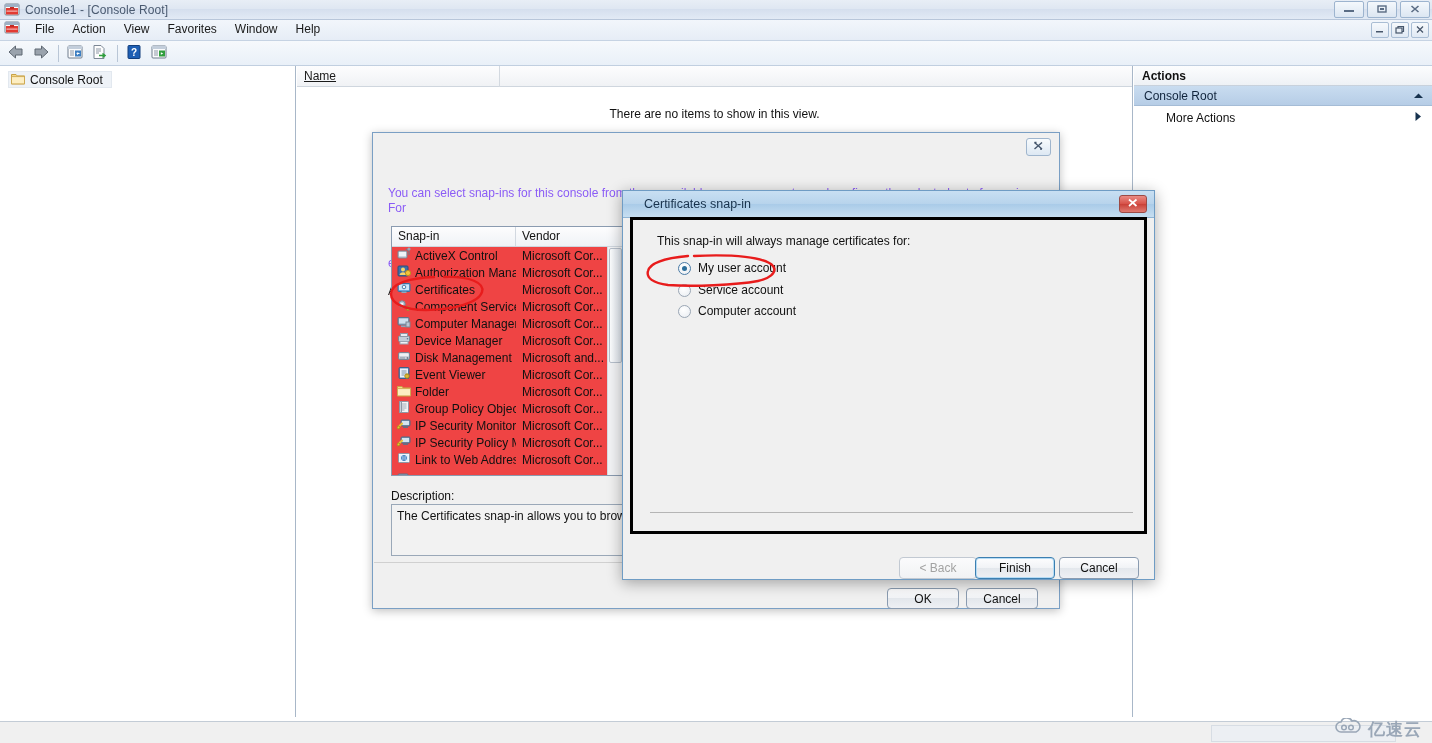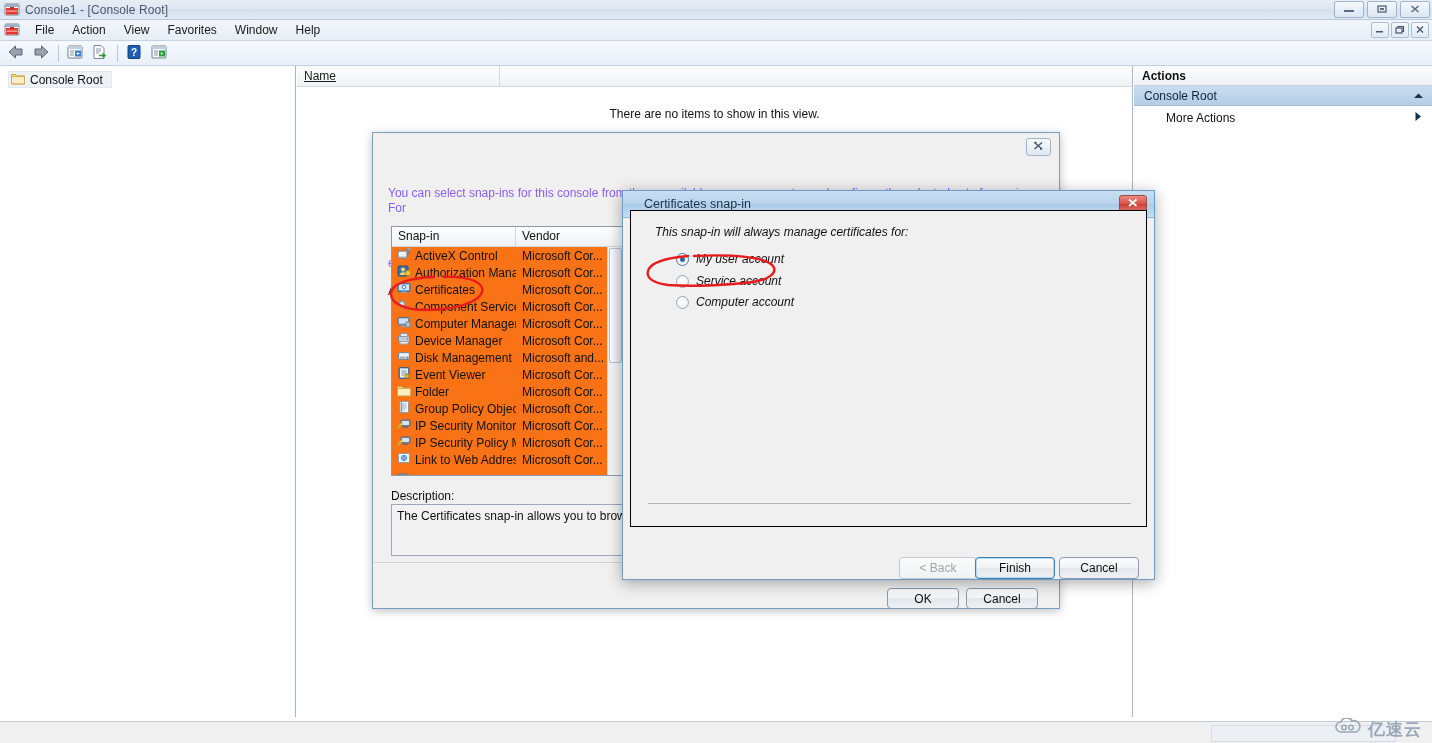--- a/index.html
+++ b/index.html
@@ -47,21 +47,21 @@
     color: #5a6c84; font-size: 10px;
   }
   .win-btn .gl { display:block; }
 
   
   .menu-bar {
     position: absolute; left: 0; top: 20px;
     width: 1432px; height: 21px;
     background: linear-gradient(to bottom, #f2f6fb, #e6edf6);
     border-bottom: 1px solid #c6d3e3;
-    display: flex; align-items: center;
+    display: flex; 
   }
   .menu-bar .mmc-icon { width:16px; height:16px; margin-left:4px; margin-right:6px; position:relative; flex:none;}
   .menu-item {
     padding: 2px 9px; color: #1a1a1a; font-size: 12px; line-height: 15px;
     cursor: default; white-space: nowrap;
   }
   .mdi-btns {
     position: absolute; right: 3px; top: 2px;
     display: flex; gap: 2px;
   }
@@ -204,21 +204,21 @@
     display: flex; align-items: center; justify-content: center;
     color: #45566c; font-size: 11px;
   }
   .dlg-body { position: relative; padding: 13px 15px 0 15px; }
   .dlg-intro { font-size: 12px; color: #8b5cf6; line-height: 15px; margin-top: 40px; }
   .field-label { font-size: 12px; color: #111; margin-top: 13px; margin-bottom: 3px; }
 
   .snapin-list {
     position: absolute; left: 391px; top: 226px;
     width: 232px; height: 250px;
-    background: #f97316;
+    background: #ef4444;
     border: 1px solid #8a9bb0;
     overflow: hidden;
   }
   .sl-head {
     display: flex; height: 20px;
     background: linear-gradient(to bottom, #fdfdfe, #eff2f6);
     border-bottom: 1px solid #cfd6de;
     font-size: 12px; color: #111;
   }
   .sl-head .c1 { width: 124px; padding: 2px 0 0 6px; border-right: 1px solid #d2d8e0; }
@@ -283,25 +283,24 @@
   .cert-titlebar .dt { color: #18324c; font-size: 12.5px; }
   .cert-close {
     position: absolute; right: 7px; top: 4px;
     width: 28px; height: 18px;
     border: 1px solid #9c4a45; border-radius: 3px;
     background: linear-gradient(to bottom, #e98b84 0%, #d8534a 48%, #c93f36 50%, #e07a71 100%);
     display: flex; align-items: center; justify-content: center;
     color: #ffffff; font-size: 11px; font-weight: bold;
   }
   .cert-body {
-    position: absolute; left: 7px; top: 19px;
+    position: absolute; left: 7px; top: 26px;
     width: 517px; height: 317px;
     background: #f0f0f0;
-    border: 1px solid #000000;
-    font-style: italic;
+    border: 3px solid #000000;
   }
   .cert-q { position: absolute; left: 24px; top: 14px; font-size: 12px; color: #111; }
   .radio-row { position: absolute; left: 26px; display: flex; align-items: center; font-size: 12px; color: #111; margin-left: 19px; }
   .radio {
     width: 13px; height: 13px; border-radius: 50%;
     border: 1px solid #9aa6b4;
     background: radial-gradient(circle at 40% 35%, #ffffff, #e8ecf1);
     display: flex; align-items: center; justify-content: center;
     margin-right: 7px; flex: none;
   }

